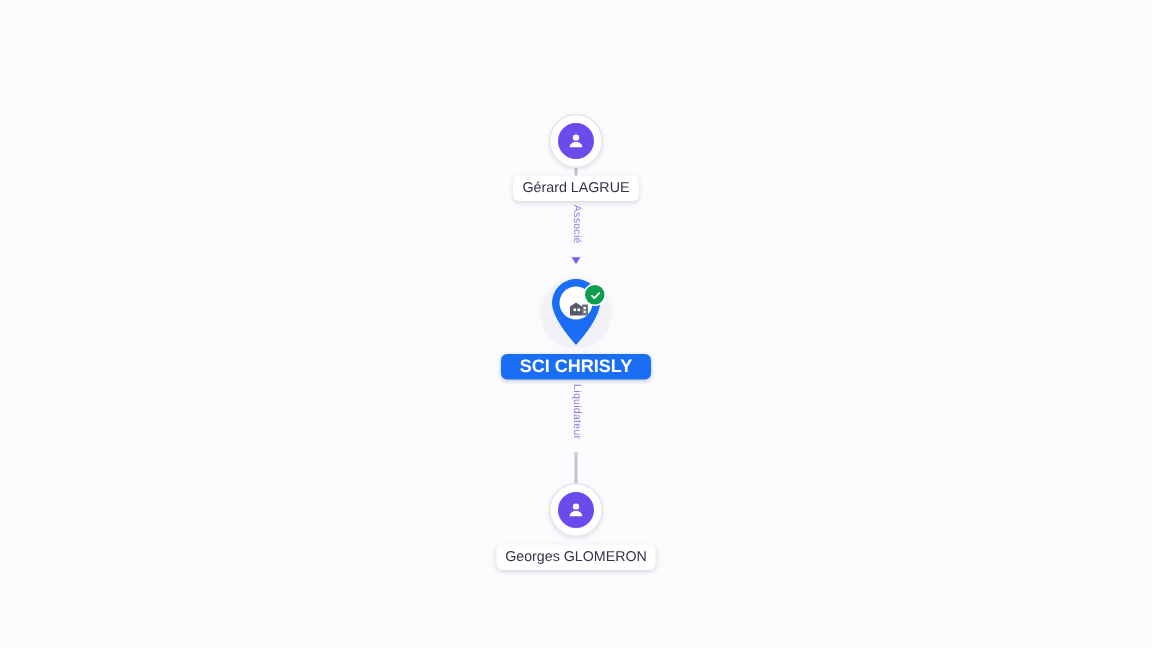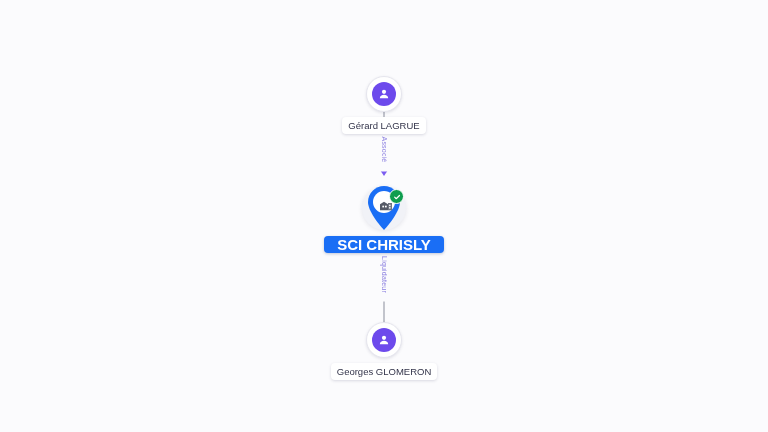--- a/index.html
+++ b/index.html
@@ -170,21 +170,21 @@
     align-items: center;
     justify-content: center;
   }
   .check-badge svg { display: block; }
 
   .company-chip {
     margin-top: -4px;
     background: #1a6ef5;
     border-radius: 4px;
     padding: 2px 13px;
-    font-size: 15px;
+    font-size: 12px;
     font-weight: bold;
     color: #ffffff;
     white-space: nowrap;
     line-height: 13px;
     box-shadow: 0 1px 3px rgba(20,40,100,.25);
   }
 </style>
 </head>
 <body>
 

